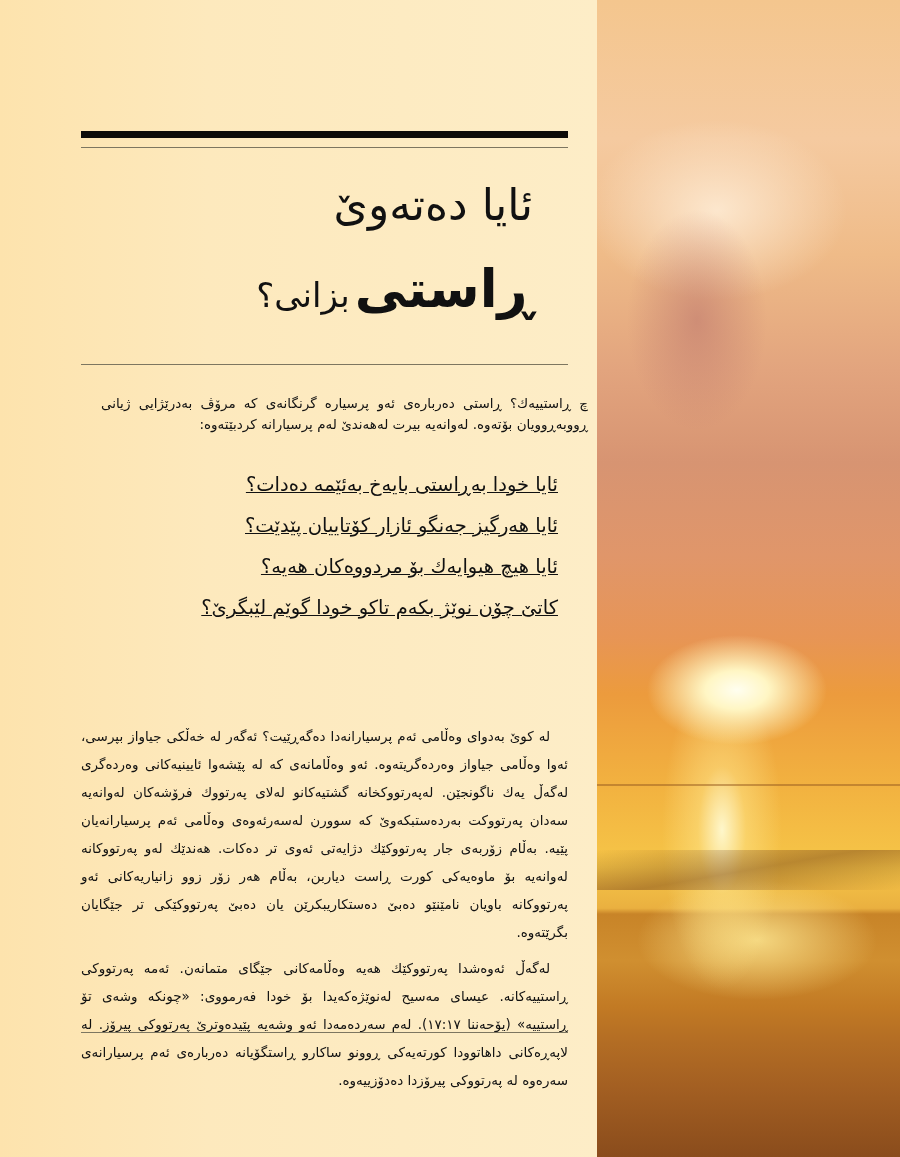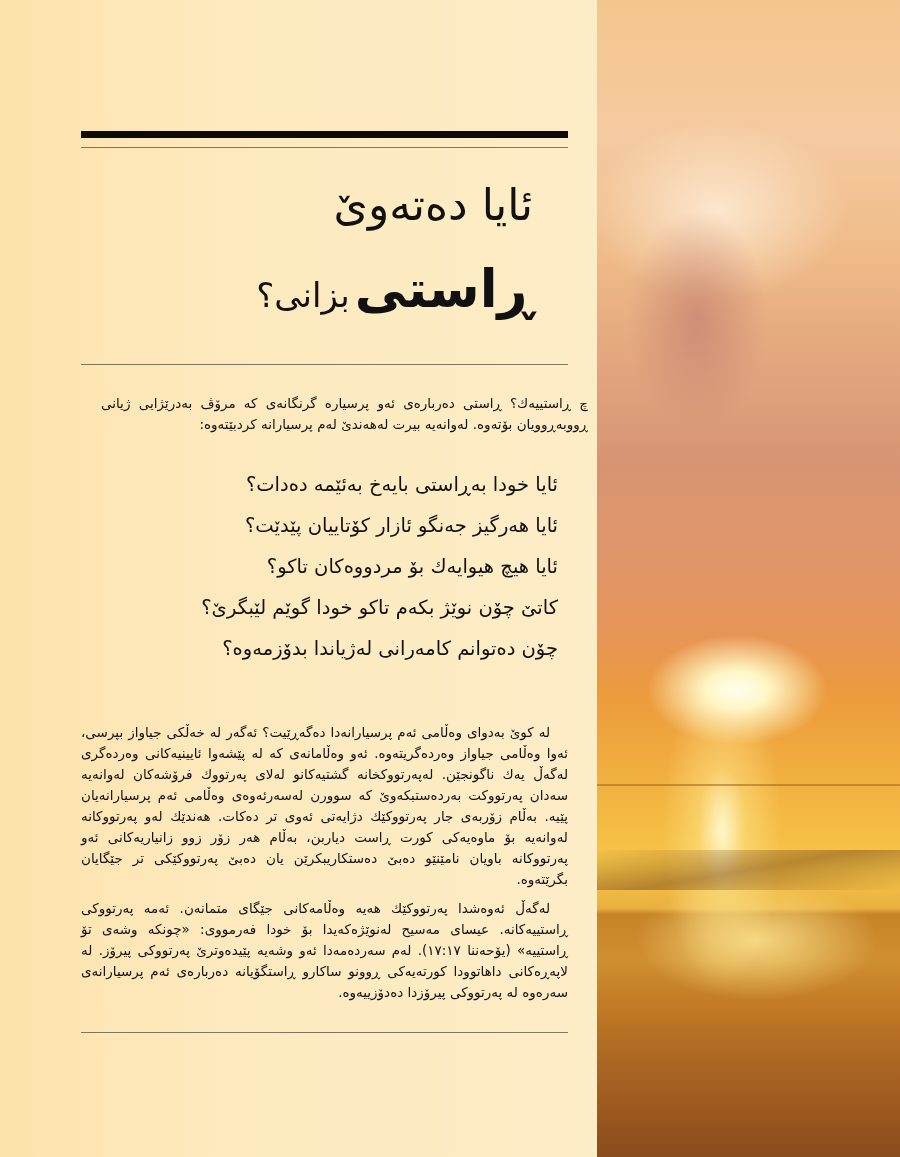--- a/index.html
+++ b/index.html
@@ -30,28 +30,28 @@
       margin-top: 14px; margin-right: 28px; line-height: 80px; white-space: nowrap;
     }
     .title-big { font-size: 52px; font-weight: bold; }
     .title-small { font-size: 34px; }
     .intro {
       position: absolute; left: 81px; width: 487px; top: 393px;
       direction: rtl; text-align: justify; font-size: 13.5px; line-height: 21px; margin-left: 20px;
     }
     .questions {
       position: absolute; left: 150px; width: 420px; top: 464px;
-      direction: rtl; text-align: right;
+      direction: rtl; text-align: right; text-decoration: underline;
     }
     .questions .q {
       font-size: 19.5px; line-height: 41px; margin-right: 12px; white-space: nowrap;
     }
     .body-text {
       position: absolute; left: 81px; width: 487px; top: 722px;
-      direction: rtl; text-align: justify; font-size: 13.5px; line-height: 21px;
+      direction: rtl; text-align: justify; font-size: 13.5px; line-height: 28px;
     }
     .body-text p { margin: 0 0 8px 0; text-indent: 18px; }
     .photo {
       position: absolute; left: 597px; top: 0; width: 303px; height: 1157px; overflow: hidden;
       background:
         radial-gradient(ellipse 90px 55px at 140px 690px, #fffef0 0%, #fff6c4 35%, rgba(255,220,110,0) 100%),
         radial-gradient(ellipse 60px 160px at 125px 830px, rgba(255,250,210,0.95) 0%, rgba(255,230,140,0.5) 40%, rgba(255,200,80,0) 100%),
         radial-gradient(ellipse 120px 60px at 160px 940px, rgba(255,235,150,0.8) 0%, rgba(255,200,80,0) 100%),
         radial-gradient(ellipse 70px 110px at 100px 320px, rgba(190,120,110,0.6) 0%, rgba(190,120,110,0) 100%),
         radial-gradient(ellipse 130px 90px at 120px 210px, rgba(255,240,220,0.8) 0%, rgba(255,240,220,0) 100%),
@@ -85,23 +85,22 @@
   </div>
 </div>
 
 <div class="rule-thin" style="top:364px"></div>
 
 <div class="intro">چ ڕاستییەك؟ ڕاستی دەربارەی ئەو پرسیارە گرنگانەی کە مرۆڤ بەدرێژایی ژیانی ڕووبەڕوویان بۆتەوە. لەوانەیە بیرت لەهەندێ لەم پرسیارانە کردبێتەوە:</div>
 
 <div class="questions">
   <div class="q">ئایا خودا بەڕاستی بایەخ بەئێمە دەدات؟</div>
   <div class="q">ئایا هەرگیز جەنگو ئازار کۆتاییان پێدێت؟</div>
-  <div class="q">ئایا هیچ هیوایەك بۆ مردووەکان تاکو؟</div>
+  <div class="q">ئایا هیچ هیوایەك بۆ مردووەکان هەیە؟</div>
   <div class="q">کاتێ چۆن نوێژ بکەم تاکو خودا گوێم لێبگرێ؟</div>
-  <div class="q">چۆن دەتوانم کامەرانی لەژیاندا بدۆزمەوە؟</div>
 </div>
 
 <div class="body-text">
   <p>لە کوێ بەدوای وەڵامی ئەم پرسیارانەدا دەگەڕێیت؟ ئەگەر لە خەڵکی جیاواز بپرسی، ئەوا وەڵامی جیاواز وەردەگریتەوە. ئەو وەڵامانەی کە لە پێشەوا ئایینیەکانی وەردەگری لەگەڵ یەك ناگونجێن. لەپەرتووکخانە گشتیەکانو لەلای پەرتووك فرۆشەکان لەوانەیە سەدان پەرتووکت بەردەستبکەوێ کە سوورن لەسەرئەوەی وەڵامی ئەم پرسیارانەیان پێیە. بەڵام زۆربەی جار پەرتووکێك دژایەتی ئەوی تر دەکات. هەندێك لەو پەرتووکانە لەوانەیە بۆ ماوەیەکی کورت ڕاست دیاربن، بەڵام هەر زۆر زوو زانیاریەکانی ئەو پەرتووکانە باویان نامێنێو دەبێ دەستکاریبکرێن یان دەبێ پەرتووکێکی تر جێگایان بگرێتەوە.</p>
   <p>لەگەڵ ئەوەشدا پەرتووکێك هەیە وەڵامەکانی جێگای متمانەن. ئەمە پەرتووکی ڕاستییەکانە. عیسای مەسیح لەنوێژەکەیدا بۆ خودا فەرمووی: «چونکە وشەی تۆ ڕاستییە» (یۆحەننا ١٧:١٧). لەم سەردەمەدا ئەو وشەیە پێیدەوترێ پەرتووکی پیرۆز. لە لاپەڕەکانی داهاتوودا کورتەیەکی ڕوونو ساکارو ڕاستگۆیانە دەربارەی ئەم پرسیارانەی سەرەوە لە پەرتووکی پیرۆزدا دەدۆزییەوە.</p>
 </div>
 
 <div class="rule-thin" style="top:1032px"></div>
 
 <div class="photo">

